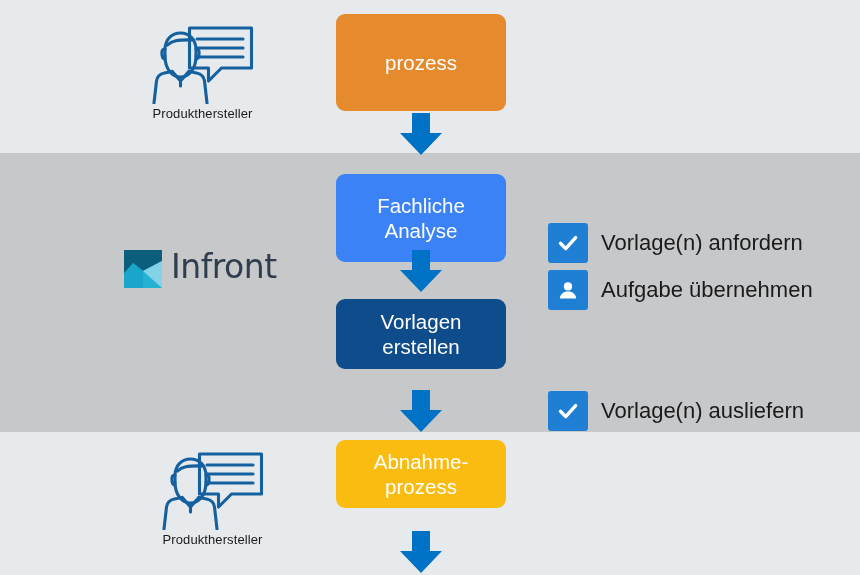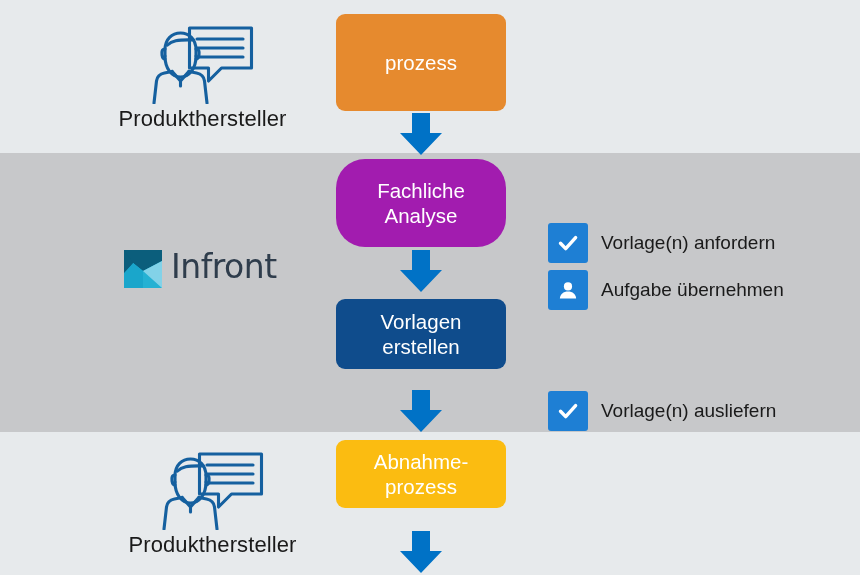--- a/index.html
+++ b/index.html
@@ -13,21 +13,21 @@
 
   
   .band{position:absolute;left:0;width:860px;}
   .band-top{top:0;height:153px;background:#e7eaec;}
   .band-mid{top:153px;height:279px;background:#c7c8ca;}
   .band-bot{top:432px;height:143px;background:#e7eaec;}
 
   
   .actor{position:absolute;text-align:center;}
   .actor-label{
-    font-size:22px;color:#1a1a1a;white-space:nowrap;
+    font-size:13px;color:#1a1a1a;white-space:nowrap;
     margin-top:2px;letter-spacing:.1px;
   }
   .actor-icon{display:block;margin:0 auto;}
 
   
   .logo{position:absolute;display:flex;align-items:flex-start;gap:9px;}
   .logo-word{
     font-size:33px;color:#2f3d4c;letter-spacing:-.5px;
     font-family:"DejaVu Sans", sans-serif;font-weight:400;
     line-height:1;
@@ -49,21 +49,21 @@
 
   
   .legend-item{position:absolute;display:flex;align-items:center;gap:13px;}
   .legend-chip{
     width:40px;height:40px;border-radius:3px;
     background:#1e7fd4;
     display:flex;align-items:center;justify-content:center;
     flex:0 0 auto;
   }
   .legend-text{
-    font-size:19px;color:#1a1a1a;white-space:nowrap;
+    font-size:22px;color:#1a1a1a;white-space:nowrap;
   }
 </style>
 </head>
 <body>
 
 <div id="canvas">
 
   <div class="band band-top"></div>
   <div class="band band-mid"></div>
   <div class="band band-bot"></div>
@@ -107,21 +107,21 @@
   <div class="pbox" style="top:14px;height:97px;background:#e68a2e;">
     <div>
       <span>prozess</span>
     </div>
   </div>
 
   <svg class="arrow" style="left:399px;top:113px;" viewBox="0 0 44 44">
     <polygon points="13,0 31,0 31,20 43,20 22,42 1,20 13,20" fill="#0072c6"></polygon>
   </svg>
 
-  <div class="pbox" style="top:159px;height:88px;background:#a21caf;border-radius:29px;">
+  <div class="pbox" style="top:174px;height:88px;background:#3b82f6;">
     <div>
       <span>Fachliche</span>
       <span>Analyse</span>
     </div>
   </div>
 
   <svg class="arrow" style="left:399px;top:250px;" viewBox="0 0 44 44">
     <polygon points="13,0 31,0 31,20 43,20 22,42 1,20 13,20" fill="#0072c6"></polygon>
   </svg>
 

